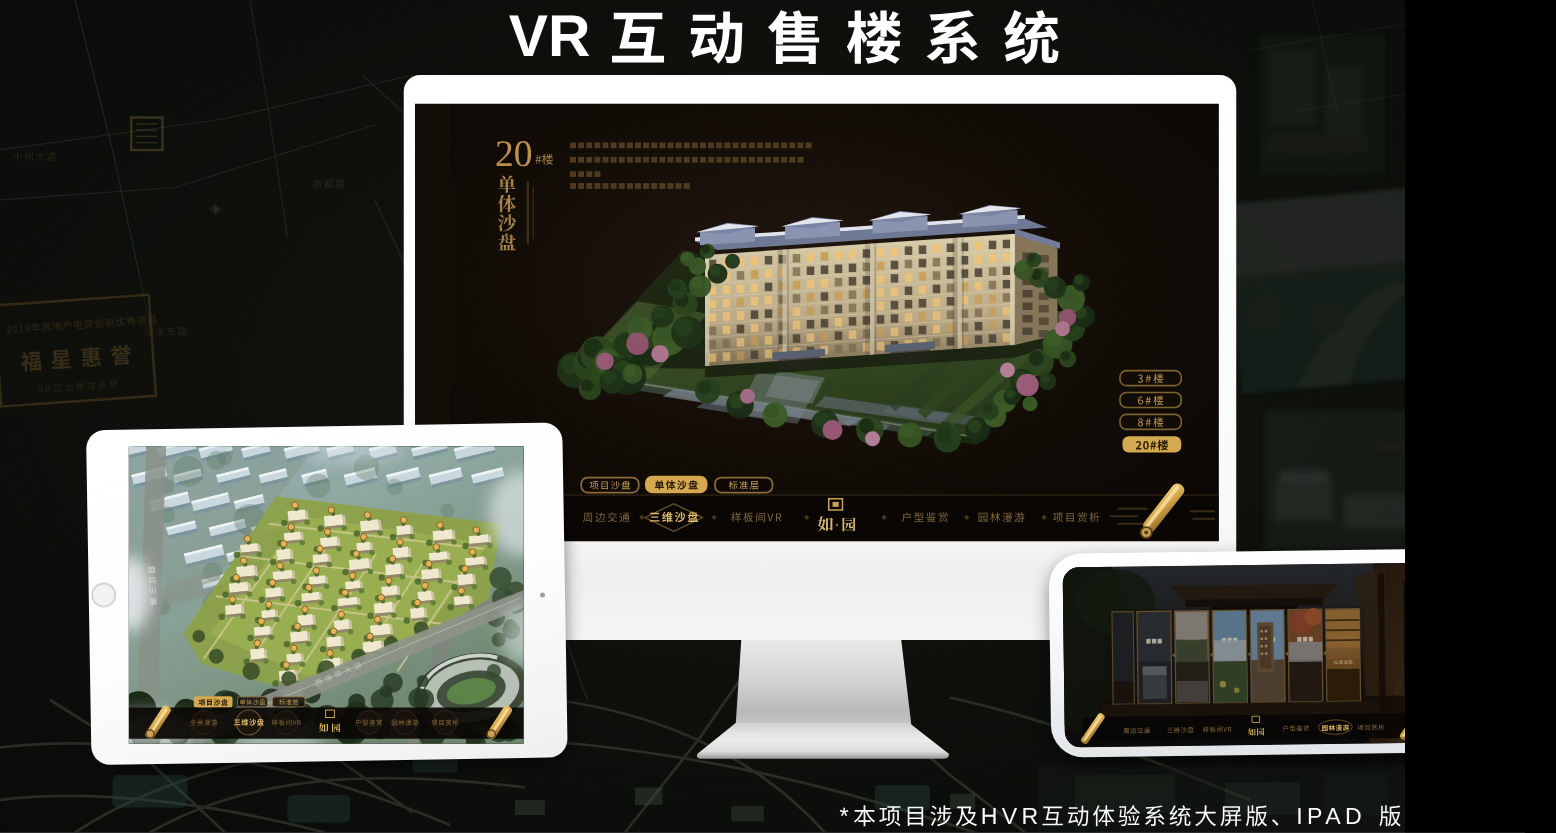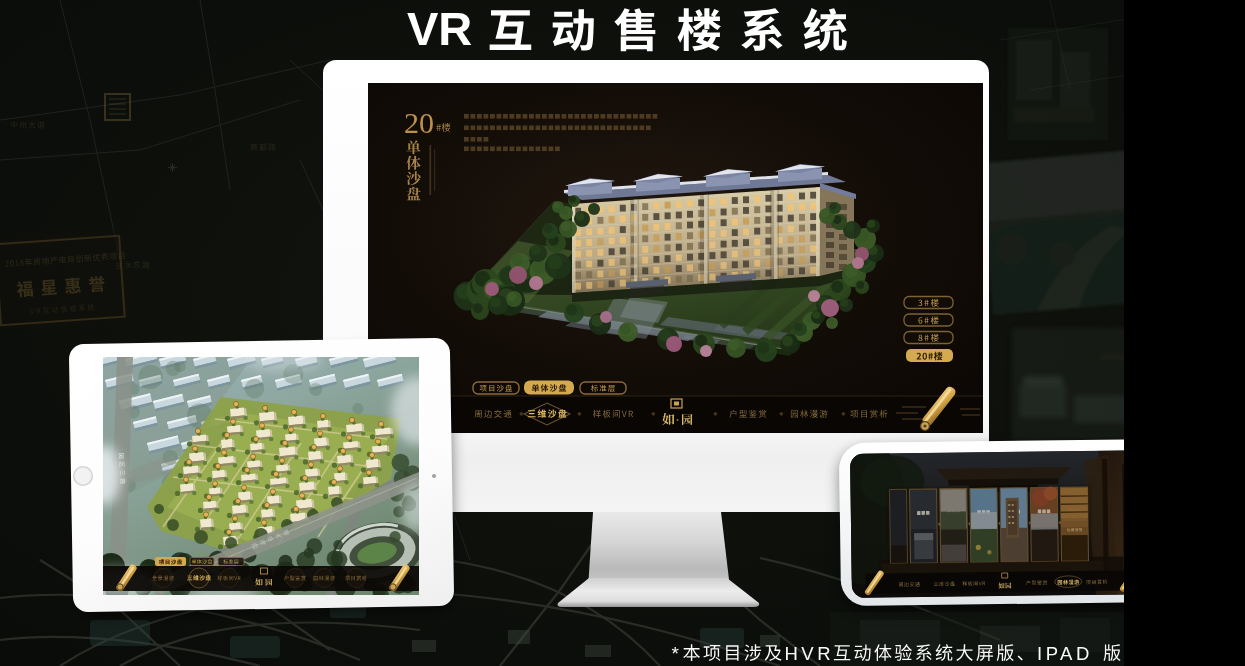--- a/index.html
+++ b/index.html
@@ -351,21 +351,21 @@
 <use href="#gRe7248" transform="translate(1103.0 659.5) scale(0.01820 -0.01820)"></use>
 <use href="#gRe53CA" transform="translate(1123.4 659.5) scale(0.01820 -0.01820)"></use>
 <use href="#gRe624B" transform="translate(1143.8 659.5) scale(0.01820 -0.01820)"></use>
 <use href="#gRe673A" transform="translate(1164.2 659.5) scale(0.01820 -0.01820)"></use>
 <use href="#gRe7248" transform="translate(1184.6 659.5) scale(0.01820 -0.01820)"></use>
 </g>
   </svg>
 
   <div class="abs" style="left:323px;top:60px;width:666px;height:452px;background:linear-gradient(180deg,#ffffff 0%,#f9f9f9 78%,#efefef 88%,#f4f4f4 100%);border-radius:13px;"></div>
 
-  <div class="abs" style="left:368px;top:83px;width:615px;height:350px;background:#140e08;overflow:hidden;">
+  <div class="abs" style="left:332px;top:83px;width:615px;height:350px;background:#140e08;overflow:hidden;padding-left:28px;">
     <svg width="615" height="350">
 <defs>
 <radialGradient id="mbg" cx="0.45" cy="0.42" r="0.8">
             <stop offset="0" stop-color="#221810"></stop>
             <stop offset="0.5" stop-color="#130d07"></stop>
             <stop offset="1" stop-color="#0a0604"></stop>
           </radialGradient>
 <linearGradient id="fac" x1="0" y1="0" x2="0" y2="1">
             <stop offset="0" stop-color="#d8cca9"></stop>
             <stop offset="0.65" stop-color="#baa987"></stop>

